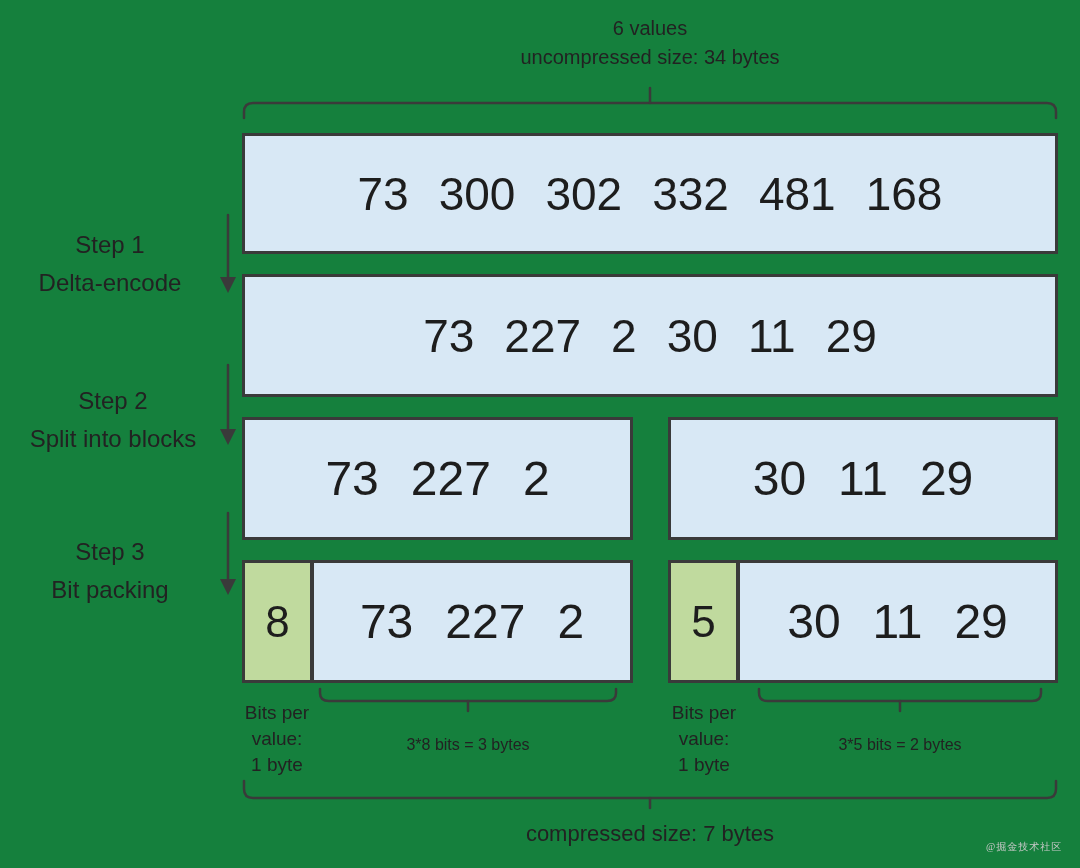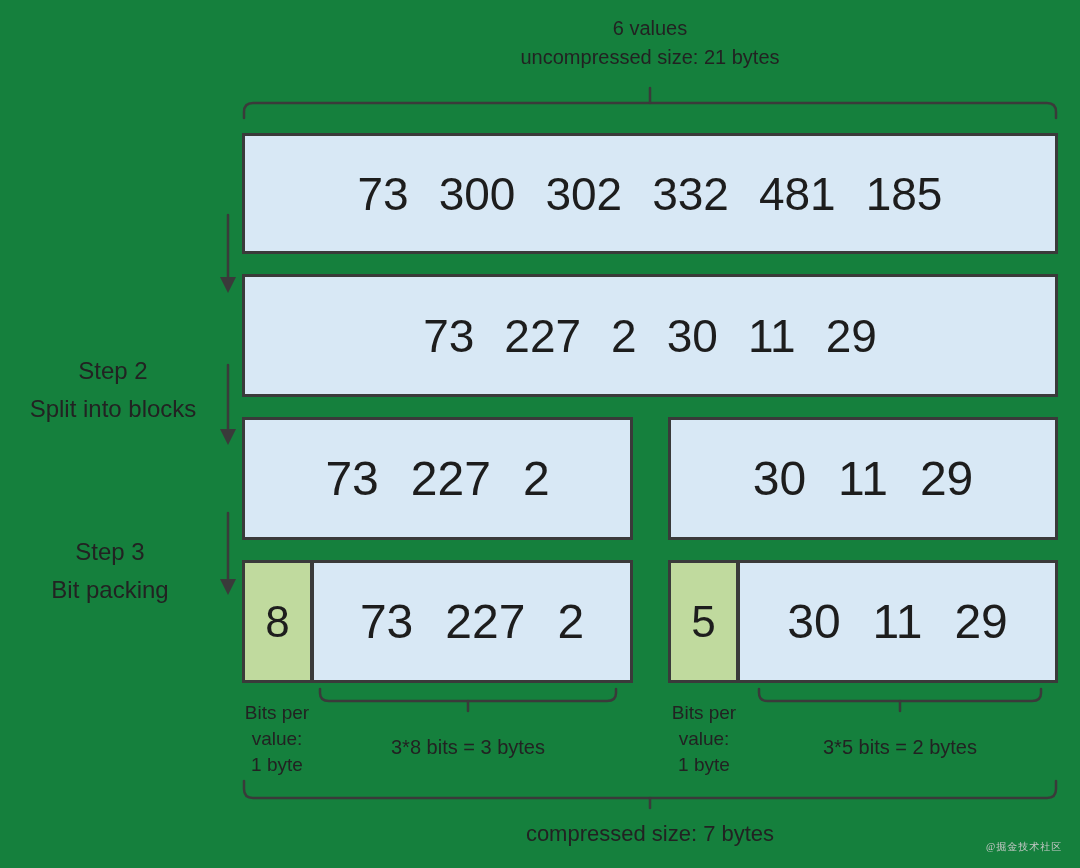--- a/index.html
+++ b/index.html
@@ -68,21 +68,21 @@
     text-align: center;
   }
 
   .small-label {
     font-size: 19px;
     line-height: 26px;
     color: var(--label-text);
     text-align: center;
   }
   .size-label {
-    font-size: 20px;
+    font-size: 16px;
     color: var(--label-text);
     text-align: center;
   }
   .footer-label {
     font-size: 22px;
     color: var(--label-text);
     text-align: center;
   }
   .watermark {
     font-size: 10px;
@@ -99,56 +99,60 @@
   }
   svg.shape polygon { fill: var(--border); stroke: none; }
 </style>
 </head>
 <body>
 
 <div class="stage">
 
   <div class="abs caption center" style="left:242px; top:14px; width:816px;">
     <div>6 values</div>
-    <div>uncompressed size: 21 bytes</div>
+    <div>uncompressed size: 34 bytes</div>
   </div>
 
   <svg class="abs shape" style="left:242px; top:86px;" width="816" height="34">
     <path d="M2,32 V26 Q2,17 11,17 H805 Q814,17 814,26 V32"></path>
     <line x1="408" y1="17" x2="408" y2="2"></line>
   </svg>
 
   <div class="abs value-box" style="left:242px; top:133px; width:816px; height:121px;">
     <div class="nums nums-lg">
         <span class="num">73</span>
         <span class="num">300</span>
         <span class="num">302</span>
         <span class="num">332</span>
         <span class="num">481</span>
-        <span class="num">185</span>
-      </div>
-  </div>
-
+        <span class="num">168</span>
+      </div>
+  </div>
+
+  <div class="abs step-label" style="left:0px; top:226px; width:220px;">
+    <div>Step 1</div>
+    <div>Delta-encode</div>
+  </div>
   <svg class="abs shape" style="left:216px; top:215px;" width="24" height="78">
     <line x1="12" y1="0" x2="12" y2="64"></line>
     <polygon points="4,62 20,62 12,78"></polygon>
   </svg>
 
   <div class="abs value-box" style="left:242px; top:274px; width:816px; height:123px;">
     <div class="nums nums-lg">
         <span class="num">73</span>
         <span class="num">227</span>
         <span class="num">2</span>
         <span class="num">30</span>
         <span class="num">11</span>
         <span class="num">29</span>
       </div>
   </div>
 
-  <div class="abs step-label" style="left:0px; top:352px; width:226px;">
+  <div class="abs step-label" style="left:0px; top:382px; width:226px;">
     <div>Step 2</div>
     <div>Split into blocks</div>
   </div>
   <svg class="abs shape" style="left:216px; top:365px;" width="24" height="80">
     <line x1="12" y1="0" x2="12" y2="66"></line>
     <polygon points="4,64 20,64 12,80"></polygon>
   </svg>
 
   <div class="abs value-box" style="left:242px; top:417px; width:391px; height:123px;">
     <div class="nums nums-xl">

